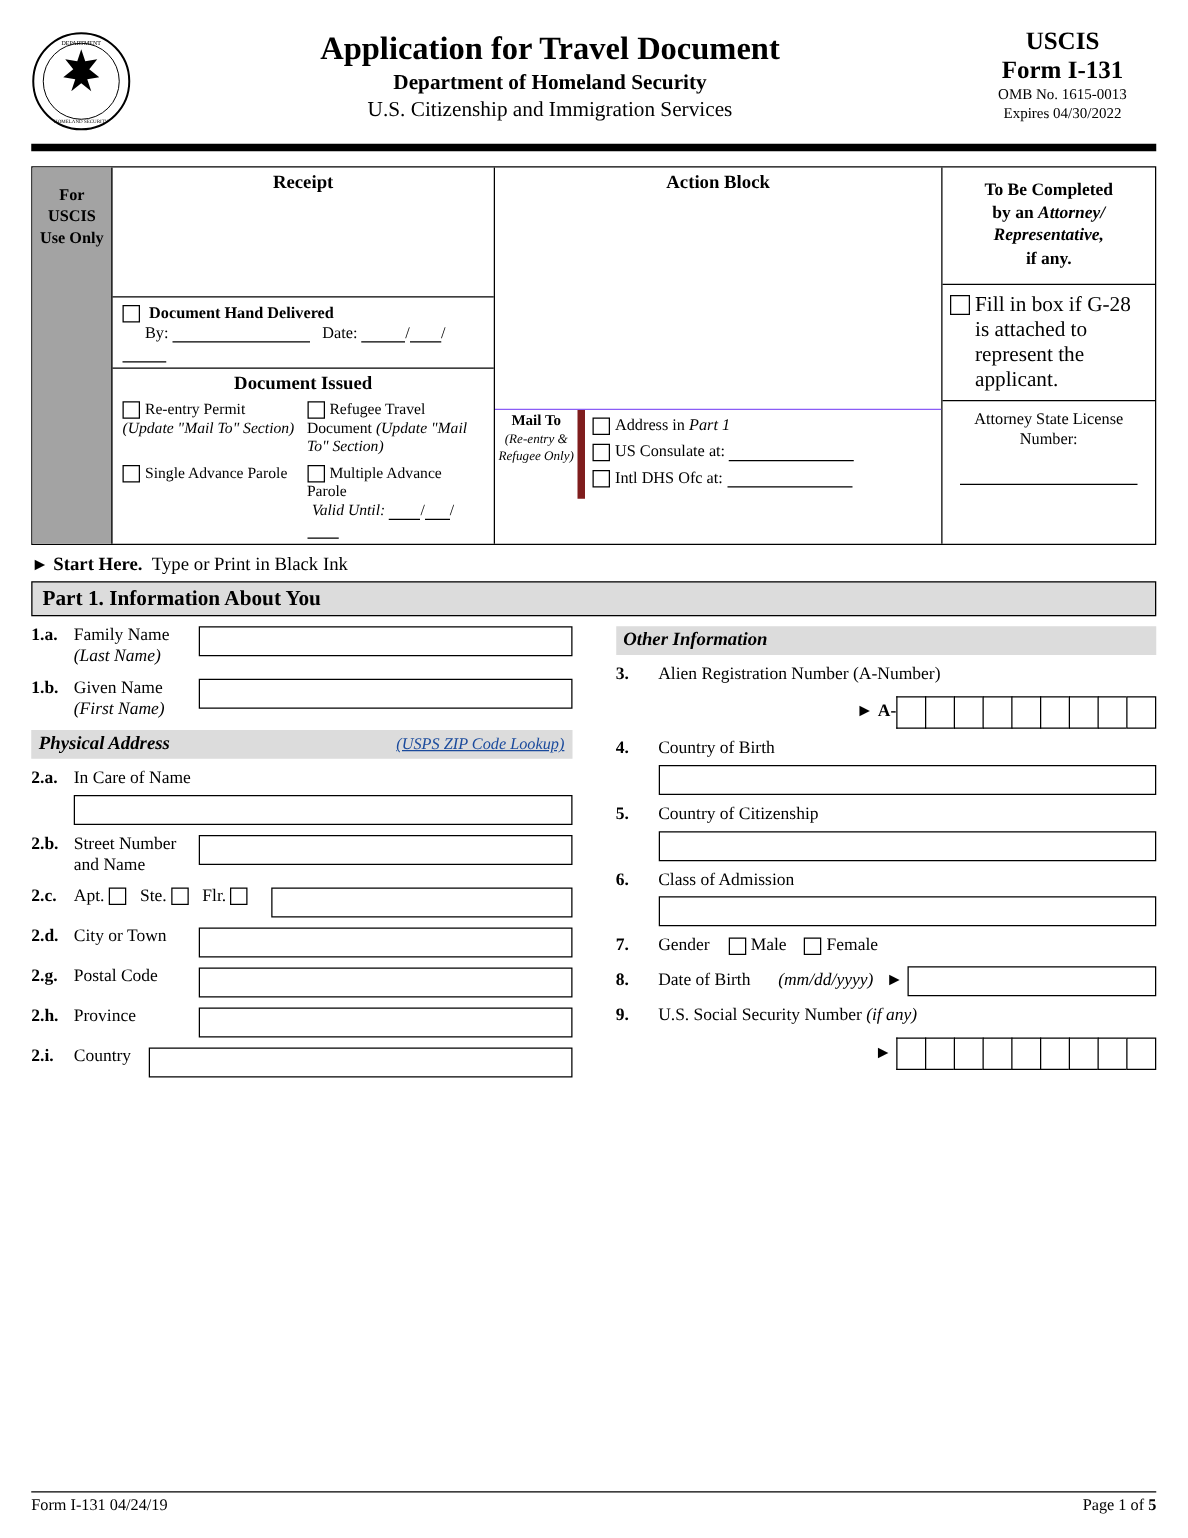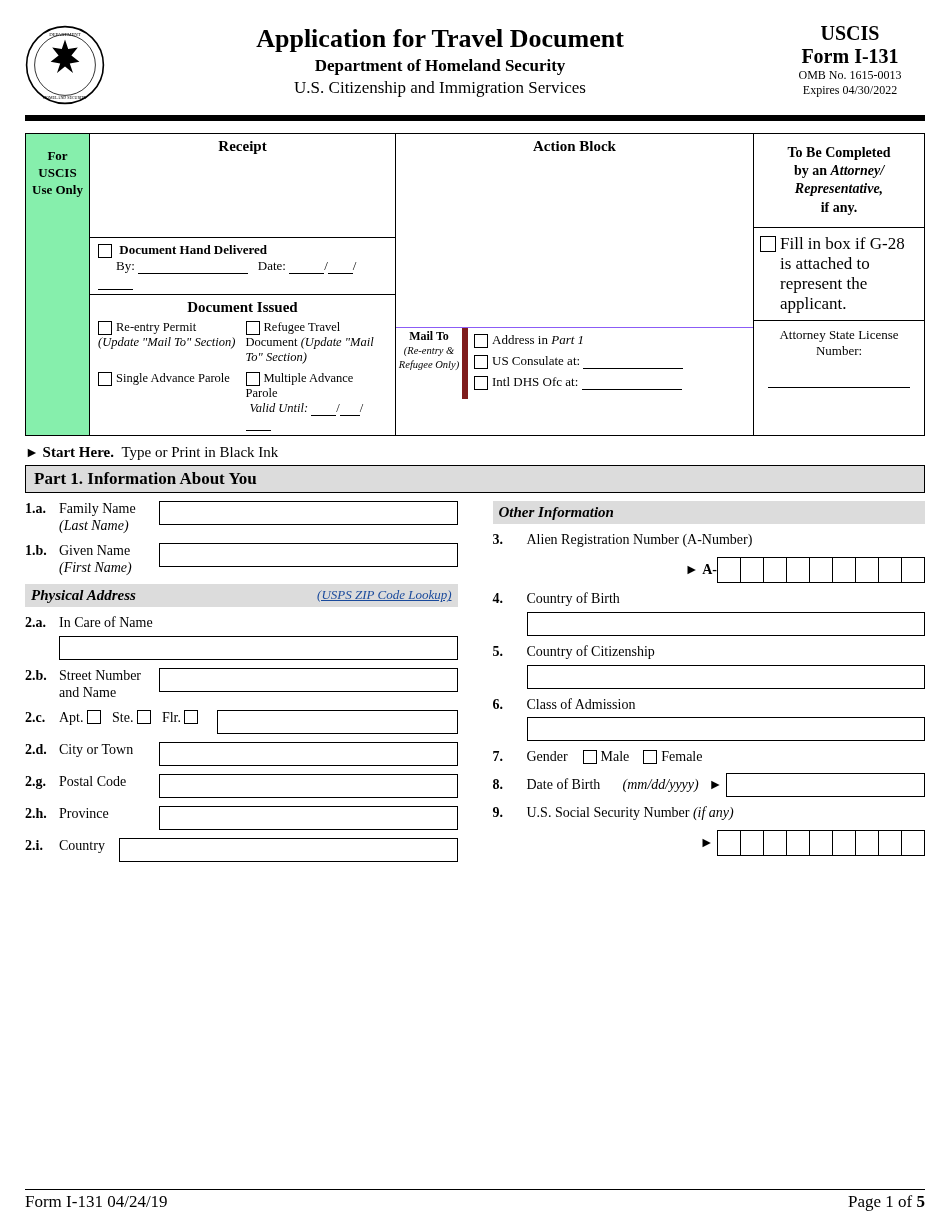--- a/index.html
+++ b/index.html
@@ -70,21 +70,21 @@
     display: flex;
   }
   .top-grid > div {
     border-right: 1px solid #000;
   }
   .top-grid > div:last-child {
     border-right: none;
   }
   .for-uscis {
     width: 55px;
-    background: #86efac;
+    background: #a3a3a3;
     text-align: center;
     font-weight: bold;
     padding: 14px 4px;
     font-size: 13px;
     line-height: 1.3;
   }
   .left-col { width: 305px; }
   .action-block { flex: 1; }
   .attorney-col { width: 170px; }
   .sub-cell {
@@ -210,21 +210,21 @@
   .seg:last-child { border-right: 1px solid #000; }
   .footer {
     position: fixed;
     bottom: 18px;
     left: 25px;
     right: 25px;
     border-top: 1px solid #000;
     padding-top: 2px;
     display: flex;
     justify-content: space-between;
-    font-size: 17px;
+    font-size: 13px;
     width: 900px;
   }
   .mail-to-label {
     width: 62px;
     text-align: center;
     font-size: 12px;
     line-height: 1.15;
     padding: 2px;
     flex-shrink: 0;
   }

